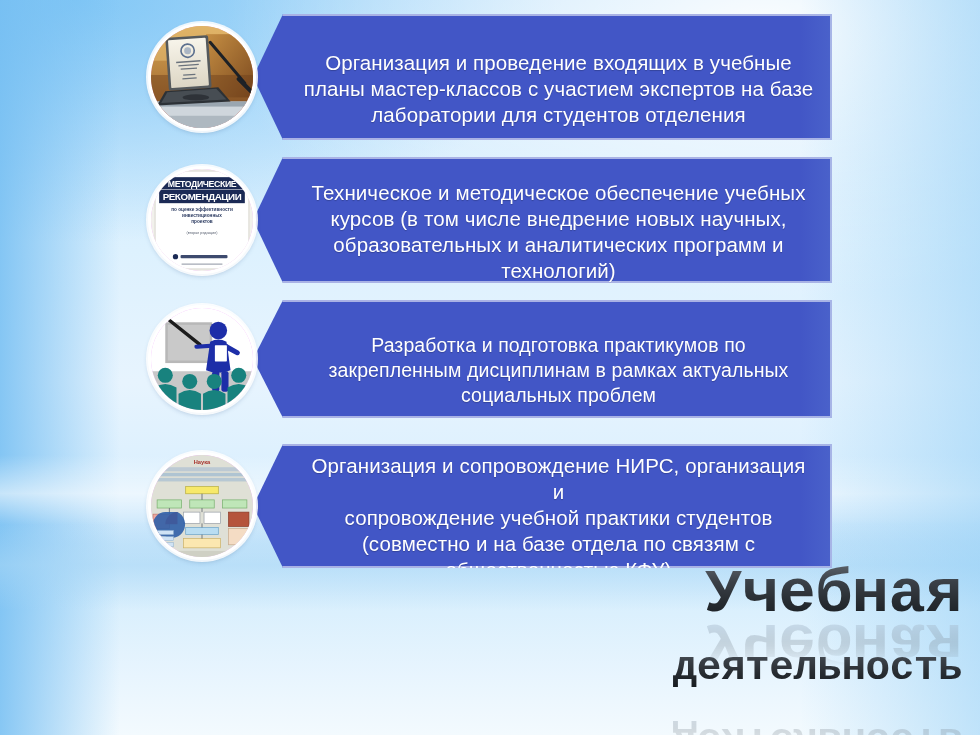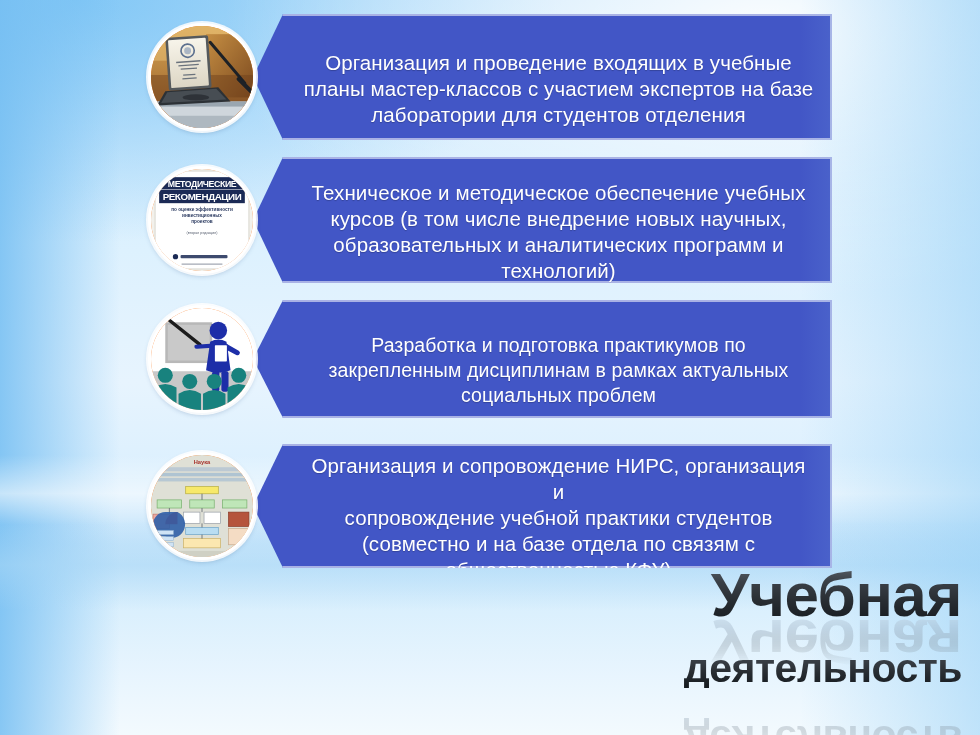--- a/index.html
+++ b/index.html
@@ -106,39 +106,40 @@
     background:#ffffff;
     padding:3px;
     box-shadow:0 0 0 2px rgba(255,255,255,.85), 0 2px 5px rgba(40,80,130,.28);
     z-index:3;
   }
   .thumb-clip{
     width:100%; height:100%;
     border-radius:50%;
     overflow:hidden;
     position:relative;
-    background:#f97316;
+    background:#f0abfc;
   }
   .thumb svg{ display:block; width:100%; height:100%; }
 
   
   #title{
     position:absolute;
     right:18px;
     top:565px;
     width:700px;
     text-align:right;
     z-index:4;
   }
   .tline{
     position:relative;
     font-weight:700;
     letter-spacing:-.5px;
     line-height:.96;
     color:#2e3338;
+    font-family:Liberation Mono, monospace;
   }
   .tline .face{
     display:block;
     background:linear-gradient(180deg,#5a6068 0%,#3a4047 28%,#272c31 62%,#151a1f 100%);
     -webkit-background-clip:text;
     background-clip:text;
     color:transparent;
     text-shadow:none;
   }
   .tline .refl{

